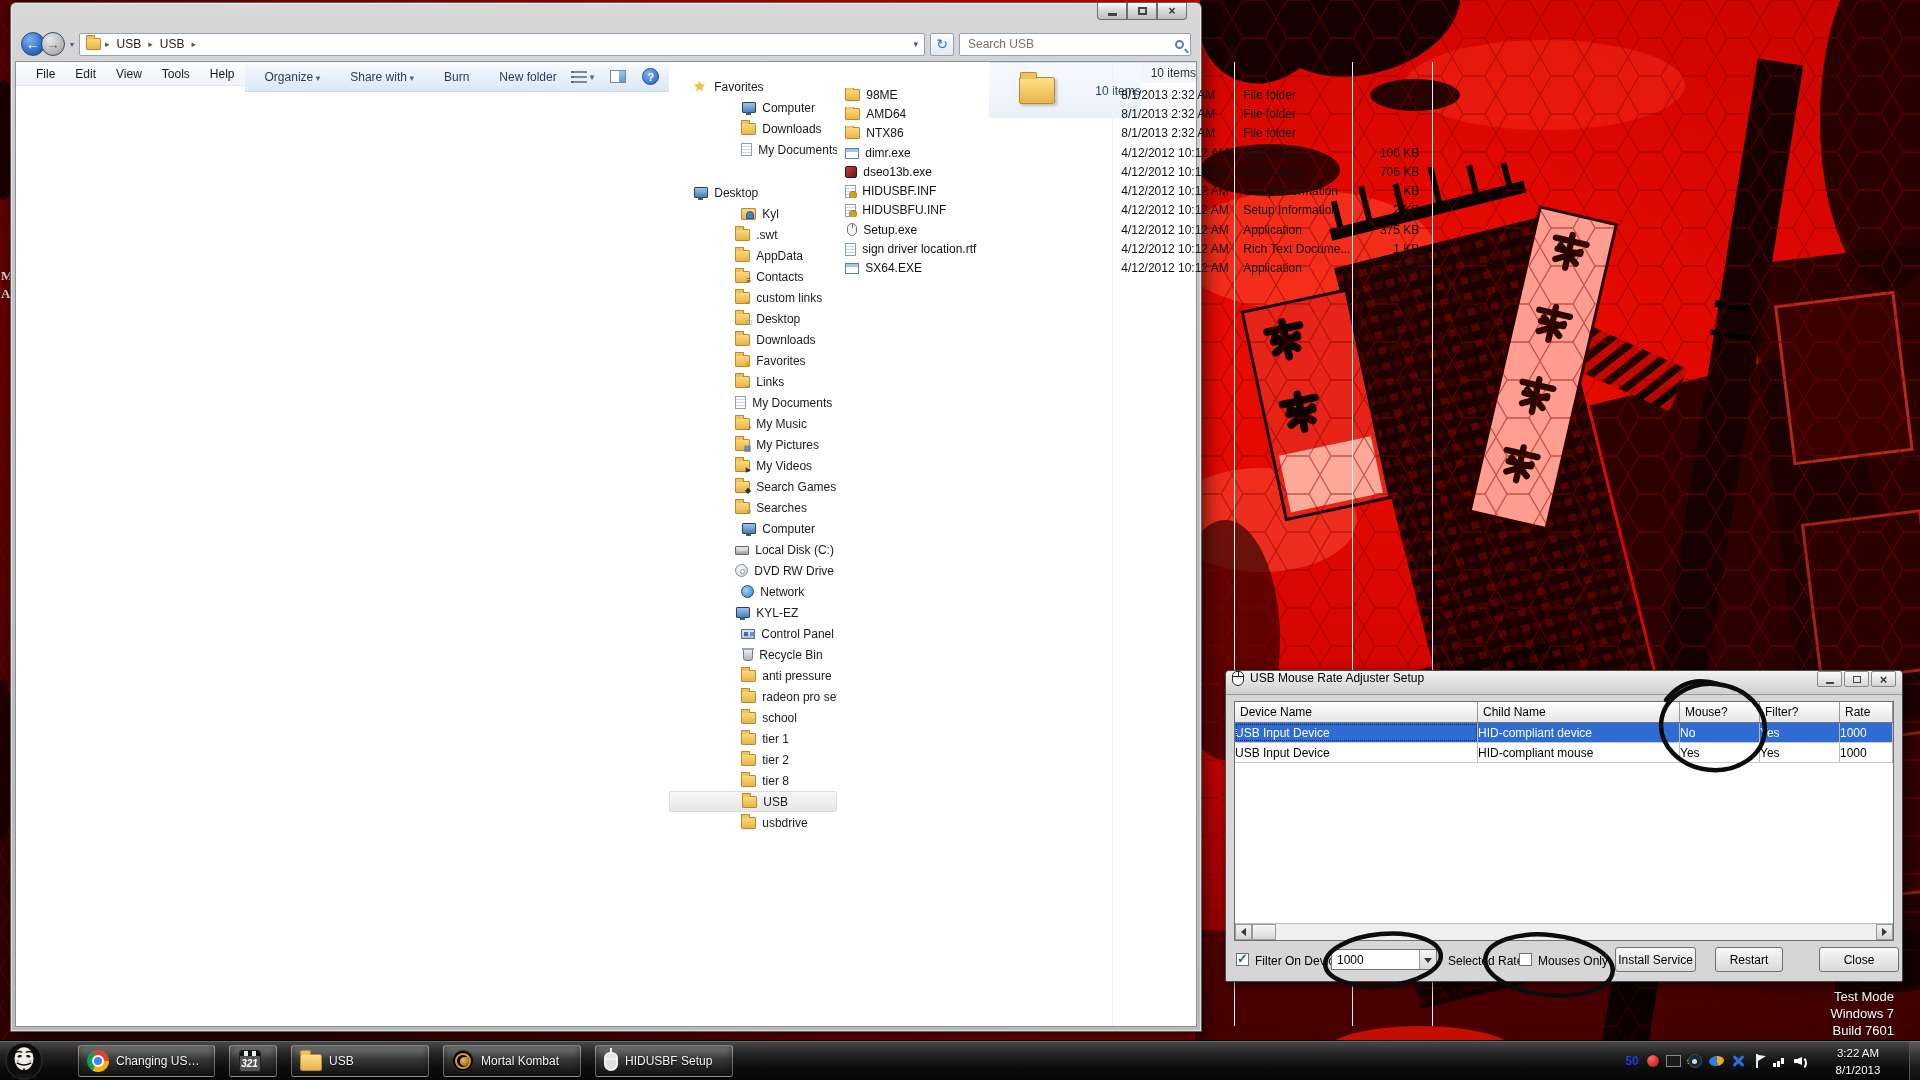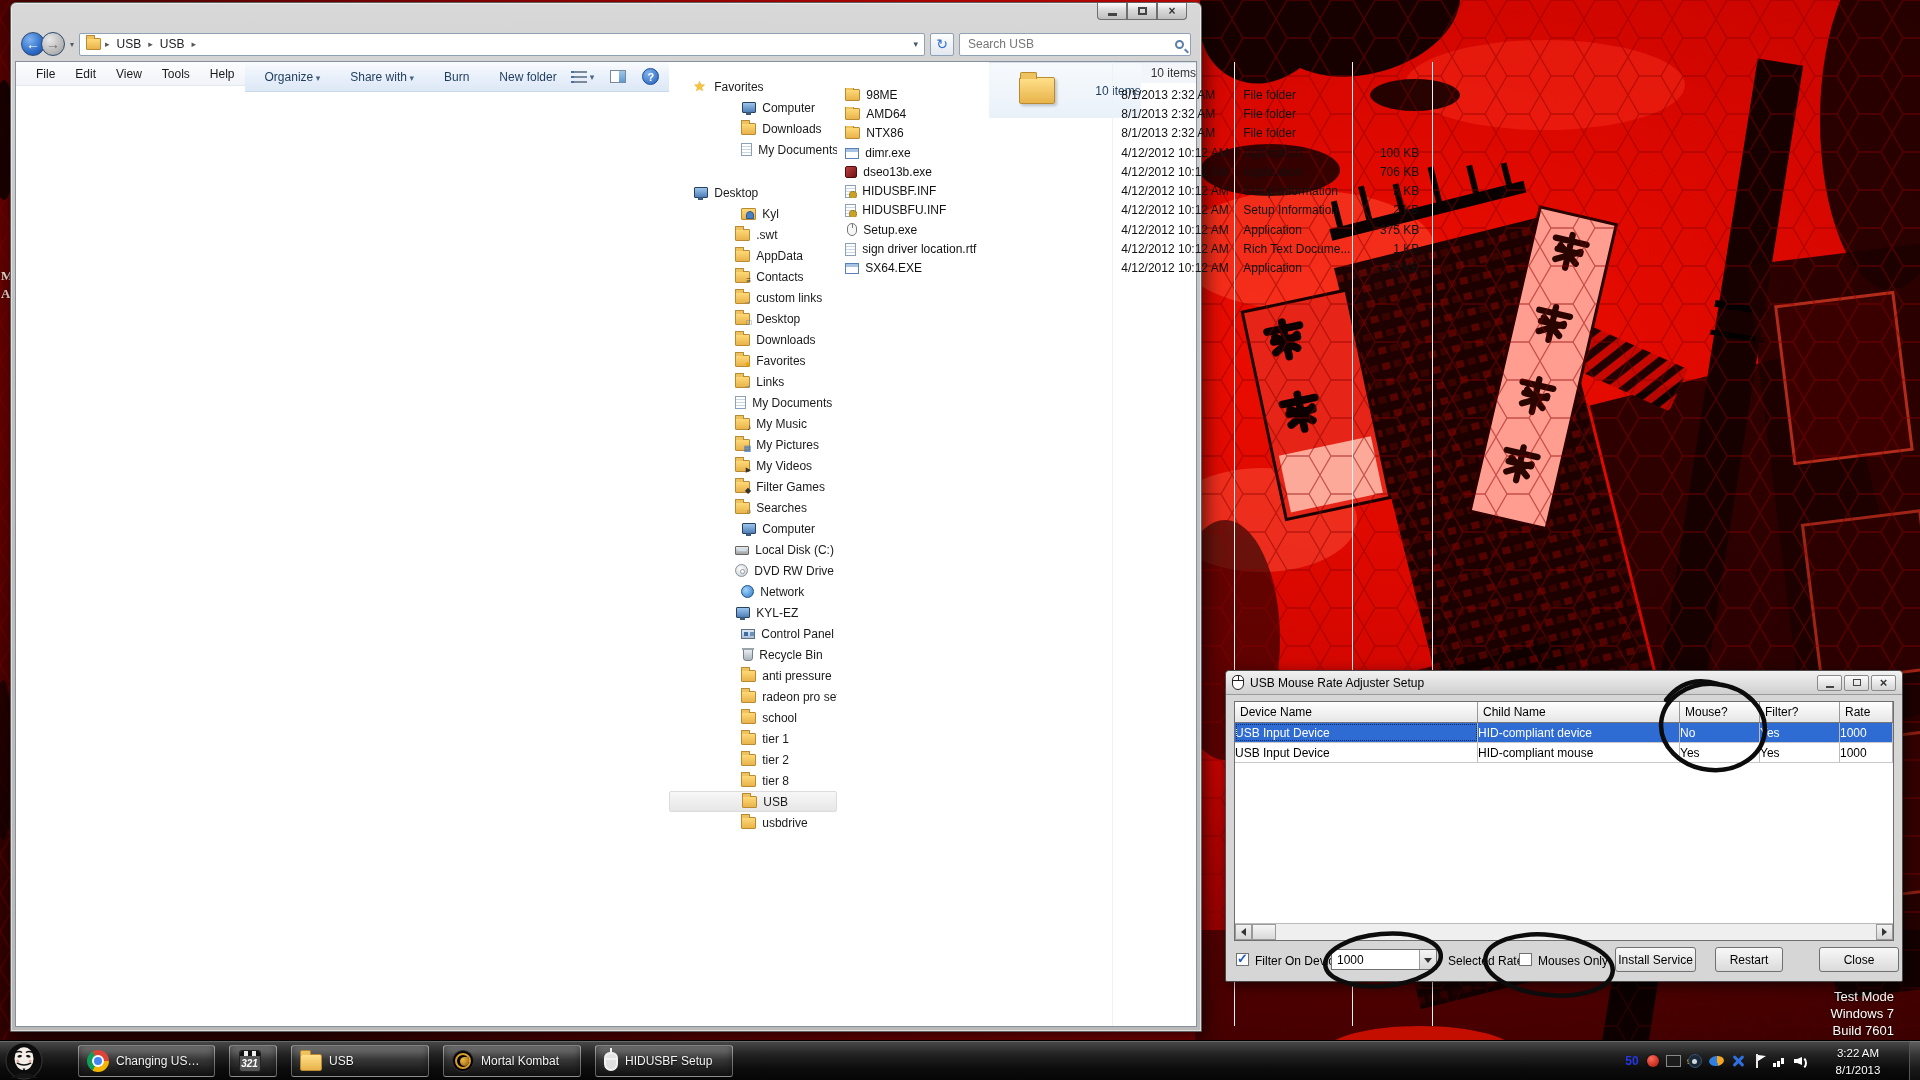--- a/index.html
+++ b/index.html
@@ -135,21 +135,21 @@
   .ic-inf{width:11px;height:13px;background:#fff;border:1px solid #8ea0b5;
     background-image:repeating-linear-gradient(to bottom,transparent 0 2px,#c9d6e4 2px 3px);}
   .ic-inf::after{content:"";position:absolute;right:-2px;bottom:-2px;width:6px;height:6px;border-radius:50%;
     background:#c9a227;border:1px dotted #7a6210;}
   .ic-setup{width:10px;height:13px;margin-left:2px;background:#f6f6f6;border:1px solid #777;border-radius:5px 5px 5px 5px;}
   .ic-setup::before{content:"";position:absolute;left:4px;top:0;width:1px;height:4px;background:#777;}
 
   
   .dlg{position:absolute;left:1225px;top:670px;width:678px;height:312px;z-index:20;background:#d6d6d6;
     border:1px solid #4a4a4a;border-radius:4px 4px 2px 2px;box-shadow:3px 4px 14px rgba(0,0,0,.6);font-size:12px;}
-  .dlg-title{height:24px;display:flex;align-items:center;gap:6px;padding:0 6px;
+  .dlg-title{height:24px;display:flex;gap:6px;padding:0 6px;
     background:linear-gradient(#f2f2f2,#cfcfcf);border-bottom:1px solid #9a9a9a;border-radius:4px 4px 0 0;color:#000;}
   .mouse-ic{width:12px;height:15px;border:1px solid #222;border-radius:5px 5px 6px 6px;background:#fff;position:relative;flex:0 0 auto;}
   .mouse-ic::before{content:"";position:absolute;left:5px;top:0;width:1px;height:4px;background:#222;}
   .mouse-ic::after{content:"";position:absolute;left:-1px;top:4px;right:-1px;height:1px;background:#222;}
   .dlg-btns{margin-left:auto;display:flex;gap:2px;}
   .dlg-btn{width:25px;height:16px;background:linear-gradient(#fdfdfd,#d4d4d4);border:1px solid #8a8a8a;border-radius:2px;
     display:flex;align-items:center;justify-content:center;}
   .dlg-btn .glyph-min{margin-top:8px;width:8px;height:2px;}
   .dlg-btn .glyph-max{width:8px;height:7px;border-width:1.5px;}
   .dlg-btn .glyph-close{font-size:13px;}
@@ -518,21 +518,21 @@
             <span>My Pictures</span>
           </div>
 
           <div class="side-item lvl2">
             <span class="ic ic-folder ic-sub ic-videos"></span>
             <span>My Videos</span>
           </div>
 
           <div class="side-item lvl2">
             <span class="ic ic-folder ic-sub ic-games"></span>
-            <span>Filter Games</span>
+            <span>Search Games</span>
           </div>
 
           <div class="side-item lvl2">
             <span class="ic ic-folder ic-sub ic-searches"></span>
             <span>Searches</span>
           </div>
 
           <div class="side-item lvl1">
             <span class="ic ic-computer"></span>
             <span>Computer</span>

